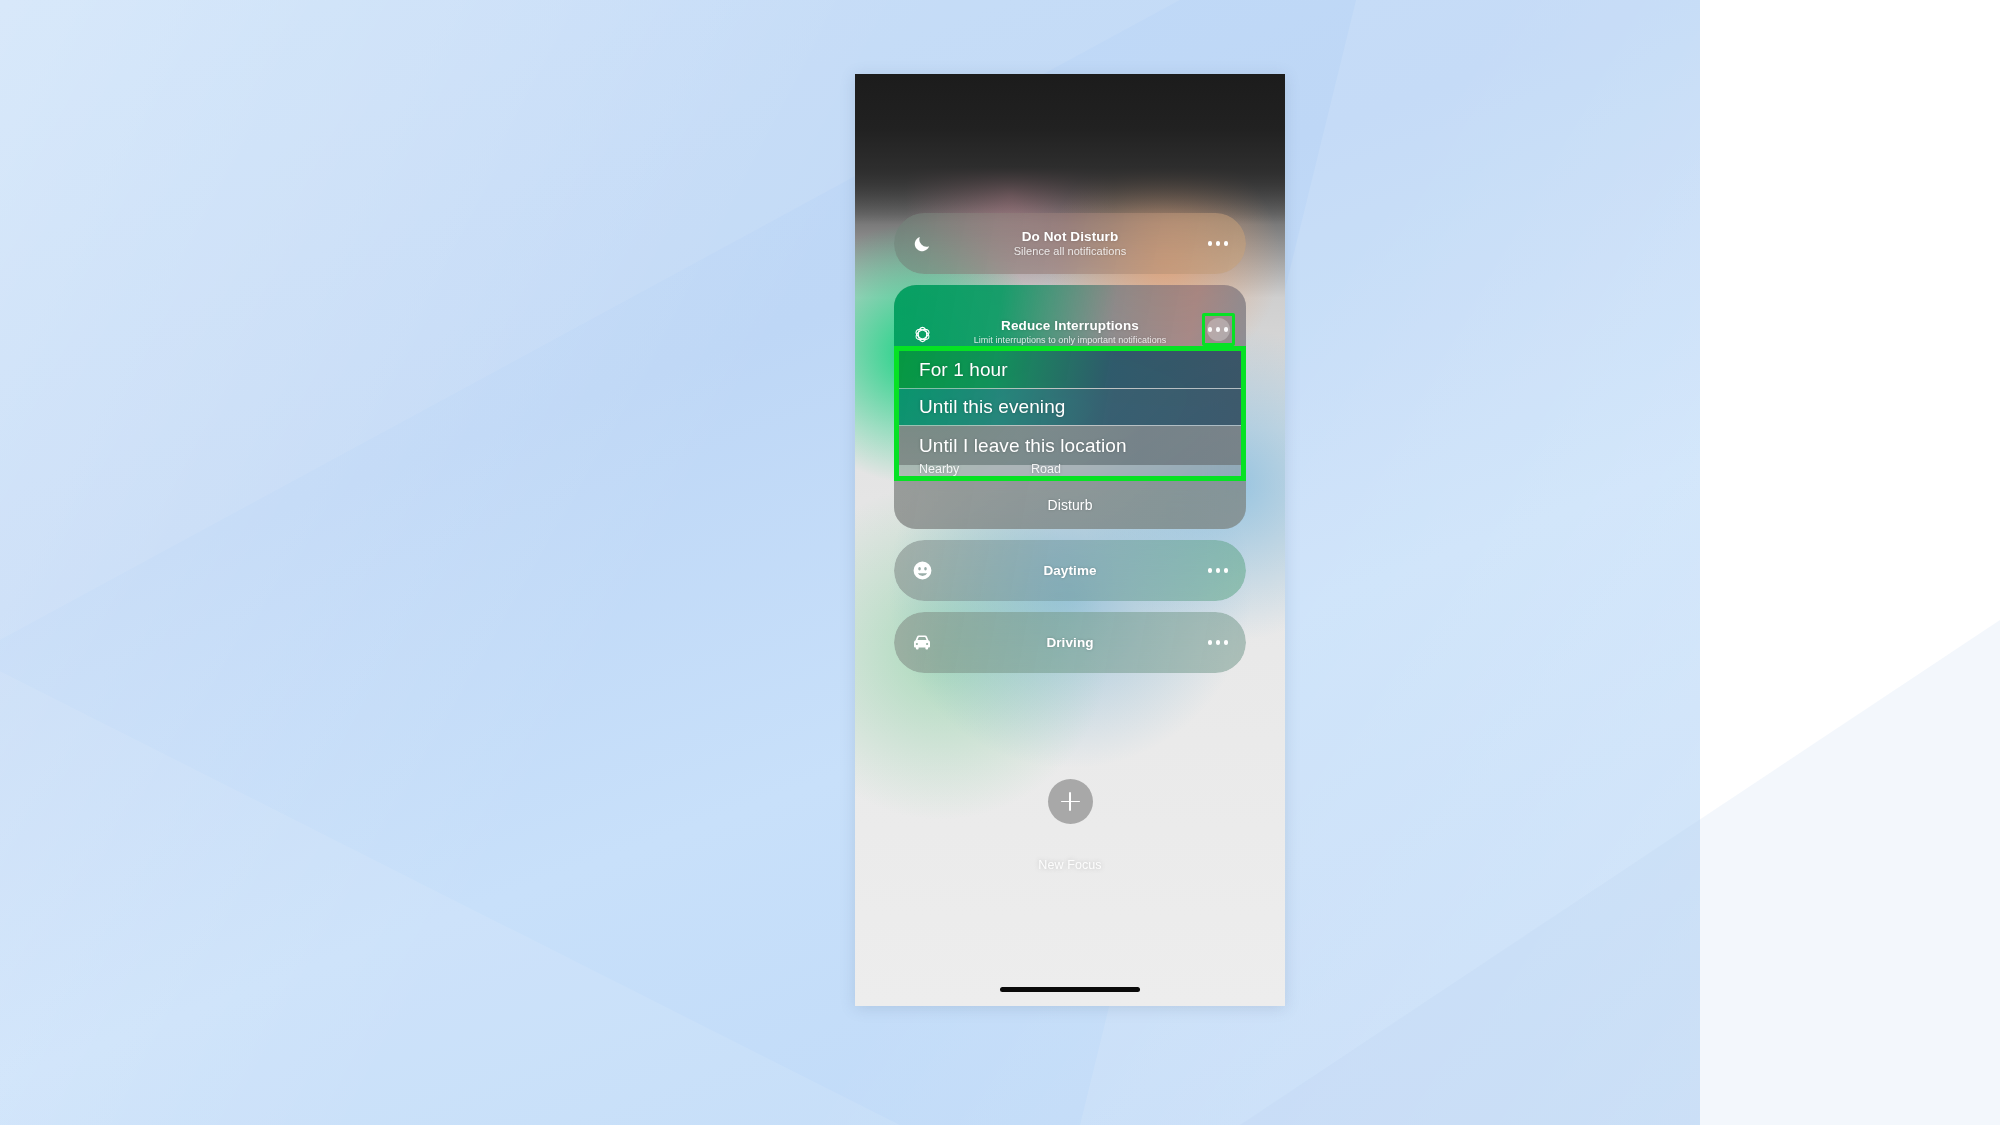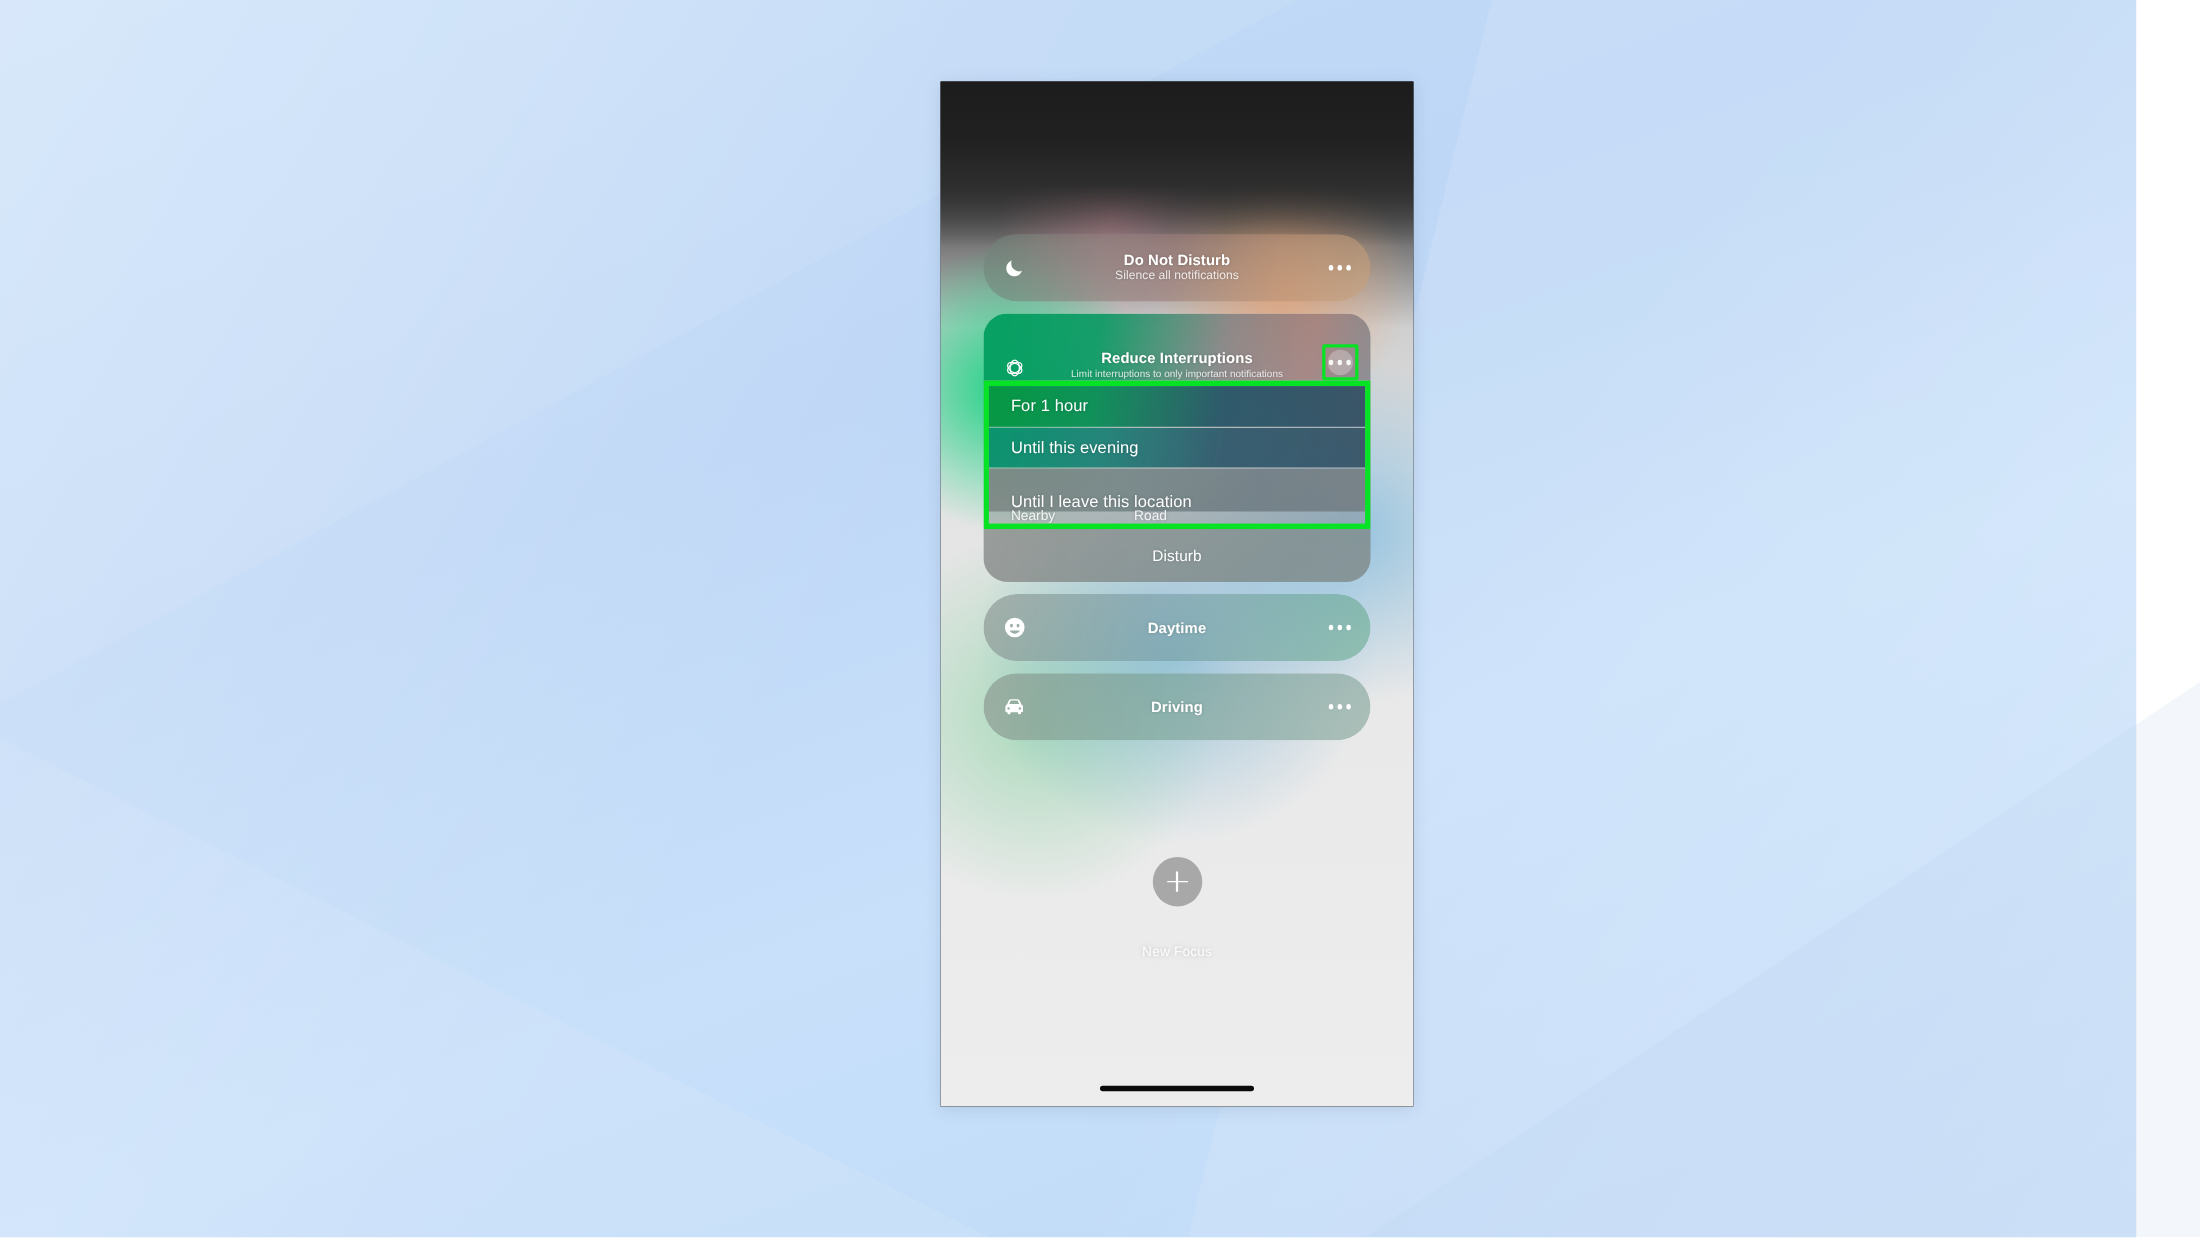--- a/index.html
+++ b/index.html
@@ -7,21 +7,21 @@
   html, body {
     width:2000px; height:1125px;
     overflow:hidden;
     font-family:"Liberation Sans", sans-serif;
     -webkit-font-smoothing:antialiased;
   }
 
   
   #desktop {
     position:relative;
-    width:1942px; height:1125px;
+    width:1700px; height:1125px;
     background:
       linear-gradient(118deg, rgba(255,255,255,0.30) 0%, rgba(255,255,255,0.00) 42%),
       linear-gradient(302deg, rgba(255,255,255,0.22) 0%, rgba(255,255,255,0.00) 38%),
       linear-gradient(160deg, #c3dcf8 0%, #bed7f6 35%, #c8e0fa 62%, #bdd8f7 100%);
   }
   .facet {
     position:absolute;
     background:rgba(255,255,255,0.10);
     pointer-events:none;
   }
@@ -200,41 +200,41 @@
     border:5px solid #06e224;
     overflow:hidden;
   }
   .ctx-item {
     position:relative;
     height:37px;
     display:flex;
     align-items:center;
     padding-left:20px;
     color:#fff;
-    font-size:15px;
+    font-size:19px;
     letter-spacing:0.1px;
     text-shadow:0 0 3px rgba(0,0,0,0.25);
   }
   .ctx-item + .ctx-item { border-top:1px solid rgba(255,255,255,0.17); }
   .ctx-item .ctx-bg { position:absolute; inset:0; }
   .ctx-item .ctx-label { position:relative; }
 
   .ctx-item.i1 .ctx-bg {
     background:linear-gradient(100deg,
       rgba(0,150,60,0.92) 0%, rgba(0,140,80,0.88) 28%,
       rgba(25,75,95,0.86) 62%, rgba(40,70,90,0.86) 100%);
   }
   .ctx-item.i2 .ctx-bg {
     background:linear-gradient(100deg,
       rgba(0,145,105,0.90) 0%, rgba(20,125,115,0.87) 30%,
       rgba(35,80,100,0.86) 62%, rgba(45,75,95,0.86) 100%);
   }
   .ctx-item.i3 {
     height:40px;
-    align-items:flex-end;
+    align-items:center;
     padding-top:0;
   }
   .ctx-item.i3 .ctx-bg {
     background:linear-gradient(100deg,
       rgba(120,128,126,0.80) 0%, rgba(110,128,128,0.80) 35%,
       rgba(105,118,124,0.80) 70%, rgba(112,120,124,0.80) 100%);
   }
 
   .loc-row {
     position:relative;

